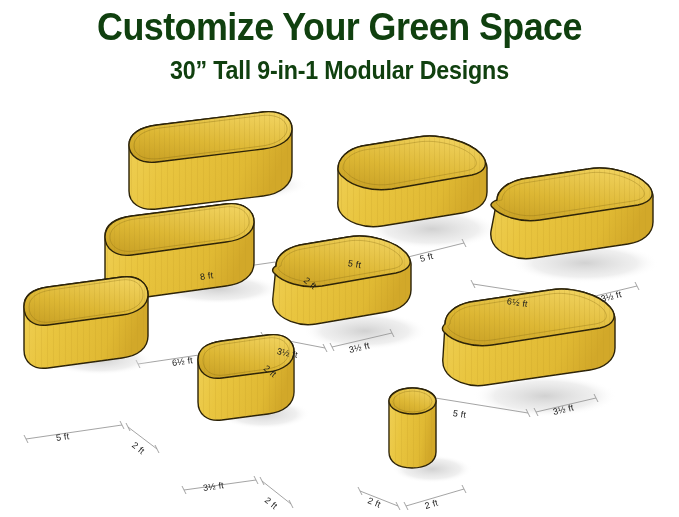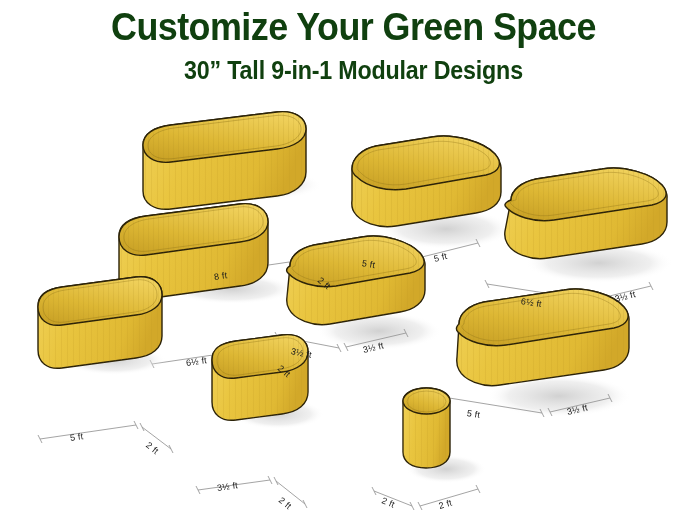--- a/index.html
+++ b/index.html
@@ -3,21 +3,21 @@
 <meta charset="utf-8">
 <style>
   html,body{margin:0;padding:0;}
   body{
     width:679px;height:517px;
     background:#ffffff;
     font-family:"Liberation Sans", sans-serif;
     overflow:hidden;
     position:relative;
   }
-  #stage{position:absolute;left:14px;top:0;width:570px;height:517px;}
+  #stage{position:absolute;left:0;top:0;width:570px;height:517px;}
 
   
   .header{position:absolute;left:0;top:0;width:679px;text-align:center;}
   .title{
     font-family:"Liberation Sans", sans-serif;
     font-weight:bold;
     font-size:39px;
     line-height:44px;
     letter-spacing:-0.6px;
     color:#10400f;

